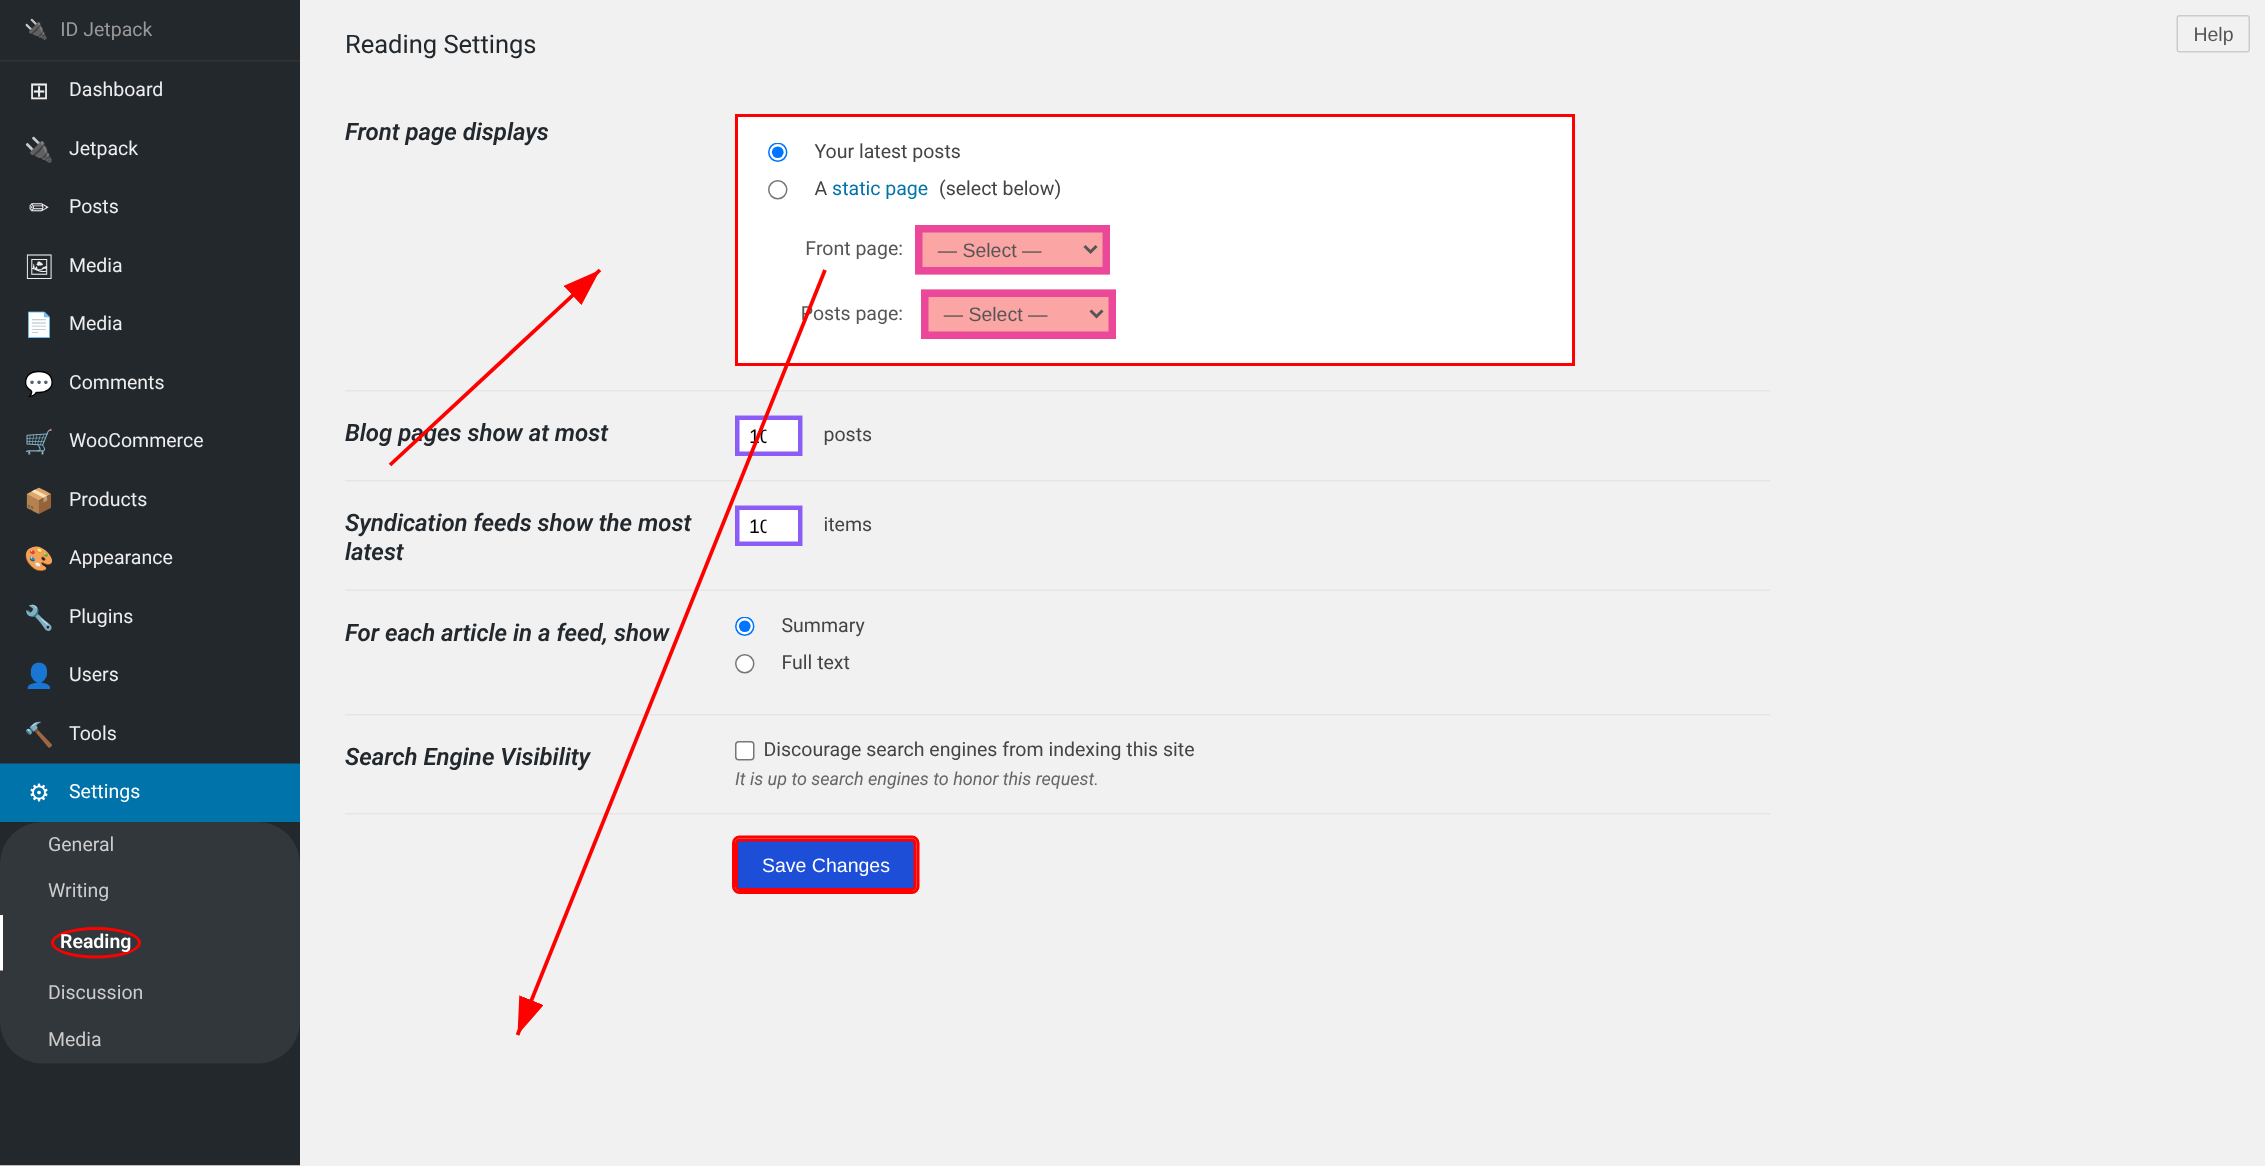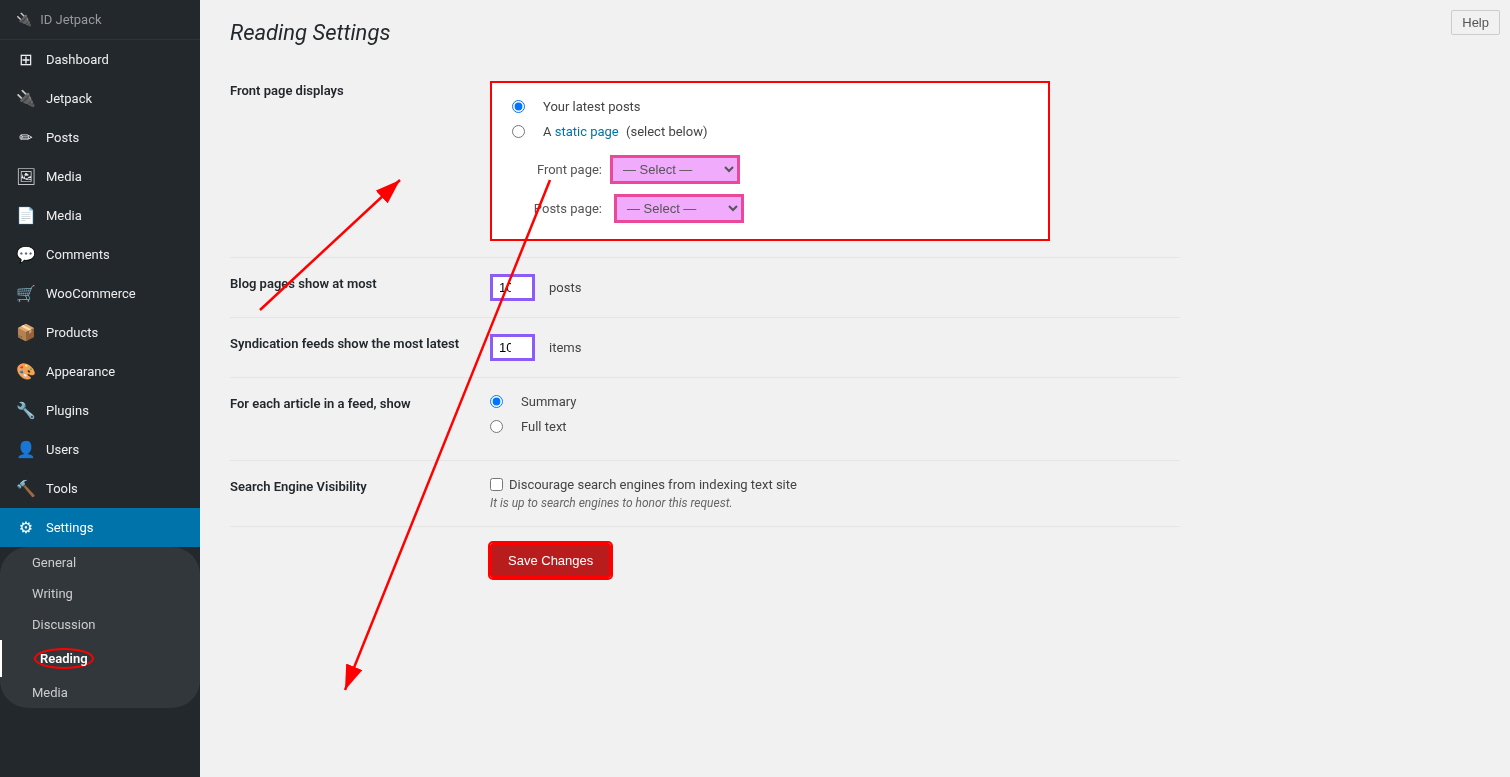--- a/index.html
+++ b/index.html
@@ -52,25 +52,24 @@
     
     #main {
       flex: 1;
       background: #f1f1f1;
       overflow-y: auto;
       padding: 20px 30px 30px 30px;
       position: relative;
     }
 
     .page-title {
-      font-size: 22px;
+      font-size: 17px;
       font-weight: 400;
       color: #23282d;
       margin-bottom: 20px;
-      font-style: italic;
     }
 
     
     .help-btn {
       position: absolute;
       top: 10px;
       right: 10px;
       background: #f1f1f1;
       border: 1px solid #ccc;
       padding: 4px 10px;
@@ -91,21 +90,22 @@
       align-items: flex-start;
       padding: 16px 0;
       border-bottom: 1px solid #e5e5e5;
     }
     .settings-label {
       width: 260px;
       flex-shrink: 0;
       font-weight: 600;
       color: #23282d;
       padding-top: 2px;
-      font-size: 13px;
+      font-size: 16px;
+      font-style: italic;
     }
     .settings-control {
       flex: 1;
     }
 
     
     .front-page-box {
       border: 2px solid red;
       padding: 16px 20px;
       background: #fff;
@@ -129,22 +129,22 @@
       display: flex;
       align-items: center;
       gap: 8px;
       margin-top: 8px;
       font-size: 13px;
       color: #555;
     }
     .select-row label { width: 90px; text-align: right; }
     select.page-select {
       padding: 3px 24px 3px 6px;
-      border: 3px solid #ec4899;
-      background: #f0abfc;
+      border: 5px solid #ec4899;
+      background: #fca5a5;
       font-size: 13px;
       color: #555;
       cursor: pointer;
       min-width: 130px;
       appearance: auto;
     }
 
     .number-input {
       width: 45px;
       padding: 3px 6px;
@@ -166,21 +166,21 @@
     }
     .hint-text {
       color: #666;
       font-style: italic;
       font-size: 12px;
       margin-top: 4px;
     }
 
     
     .save-btn {
-      background: #b91c1c;
+      background: #1d4ed8;
       color: #fff;
       border: none;
       padding: 8px 16px;
       font-size: 13px;
       cursor: pointer;
       border-radius: 3px;
       border: 2px solid red;
       outline: 2px solid red;
     }
 
@@ -256,25 +256,25 @@
     <span>Settings</span>
   </div>
 
   <div class="sidebar-sub">
     <div class="sidebar-item">
       <span>General</span>
     </div>
     <div class="sidebar-item">
       <span>Writing</span>
     </div>
+    <div class="sidebar-item reading-active" style="color:#fff; font-weight:600;">
+      <span><span class="reading-circle">Reading</span></span>
+    </div>
     <div class="sidebar-item">
       <span>Discussion</span>
-    </div>
-    <div class="sidebar-item reading-active" style="color:#fff; font-weight:600;">
-      <span><span class="reading-circle">Reading</span></span>
     </div>
     <div class="sidebar-item">
       <span>Media</span>
     </div>
   </div>
 </div>
 
 <div id="main">
   <button class="help-btn">Help</button>
 
@@ -370,21 +370,21 @@
           <label for="full_text">Full text</label>
         </div>
       </div>
     </div>
 
     <div class="settings-row">
       <div class="settings-label">Search Engine Visibility</div>
       <div class="settings-control">
         <div class="checkbox-option">
           <input type="checkbox" id="discourage" style="">
-          <label for="discourage">Discourage search engines from indexing text site</label>
+          <label for="discourage">Discourage search engines from indexing this site</label>
         </div>
         <div class="hint-text">It is up to search engines to honor this request.</div>
       </div>
     </div>
 
     <div class="settings-row" style="border-bottom:none;">
       <div class="settings-label"></div>
       <div class="settings-control">
         <button class="save-btn">Save Changes</button>
       </div>

